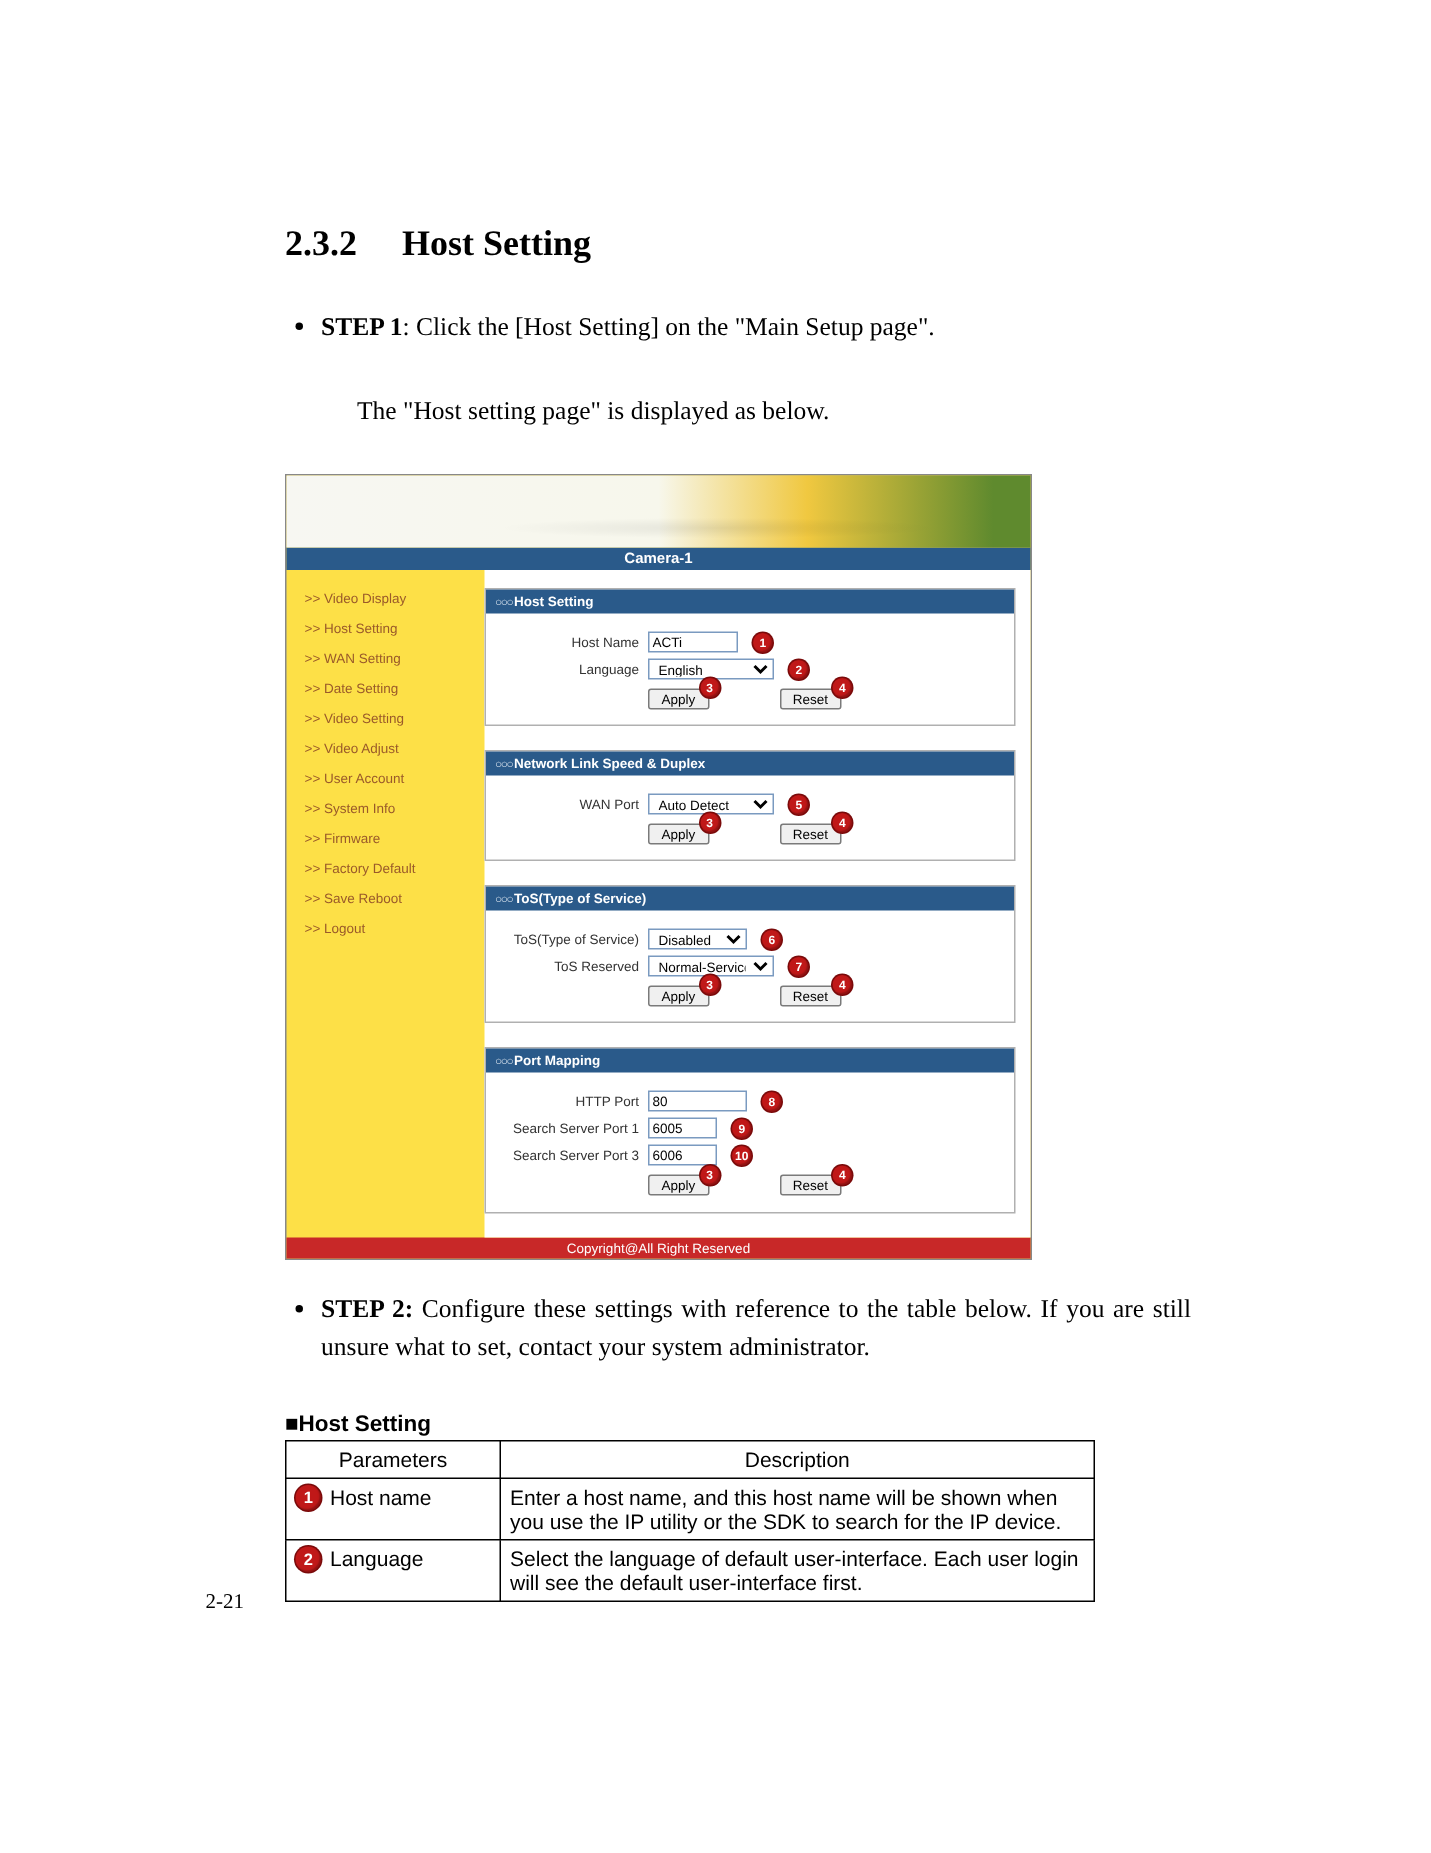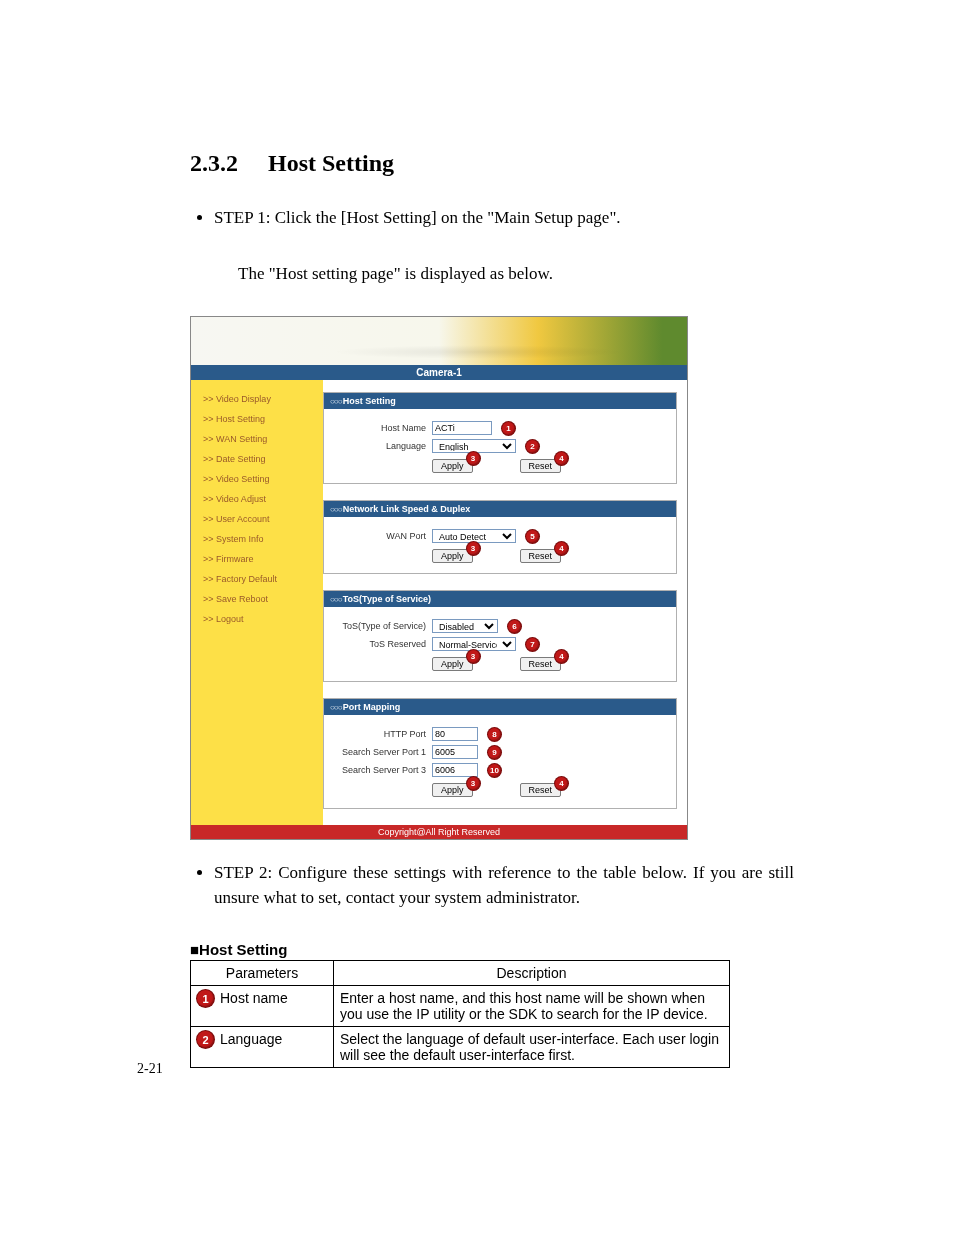--- a/index.html
+++ b/index.html
@@ -29,21 +29,21 @@
   ul.steps {
     list-style: disc;
     margin: 0 0 20px 24px;
     padding: 0;
   }
   ul.steps li {
     font-size: 17px;
     line-height: 1.5;
     margin-bottom: 30px;
   }
-  .step-label { font-weight: normal; }
+  .step-label { font-weight: bold; }
   .step-body { padding-left: 24px; font-size: 17px; }
 
   
   .shot {
     width: 496px;
     margin: 10px 0 20px 0;
     border: 1px solid #888;
     font-family: Arial, Helvetica, sans-serif;
     font-size: 9px;
     color: #333;
@@ -285,21 +285,21 @@
               <span><button class="btn">Reset</button><span class="m btnmark">4</span></span>
             </div>
           </div>
         </div>
 
         <div class="card">
           <div class="card-header">Port Mapping</div>
           <div class="card-body">
             <div class="row">
               <span class="lbl">HTTP Port</span>
-              <input type="text" style="width: 46px;" value="80">
+              <input type="text" style="width: 66px;" value="80">
               <span class="m side">8</span>
             </div>
             <div class="row">
               <span class="lbl">Search Server Port 1</span>
               <input type="text" style="width: 46px;" value="6005">
               <span class="m side">9</span>
             </div>
             <div class="row">
               <span class="lbl">Search Server Port 3</span>
               <input type="text" style="width: 46px;" value="6006">

